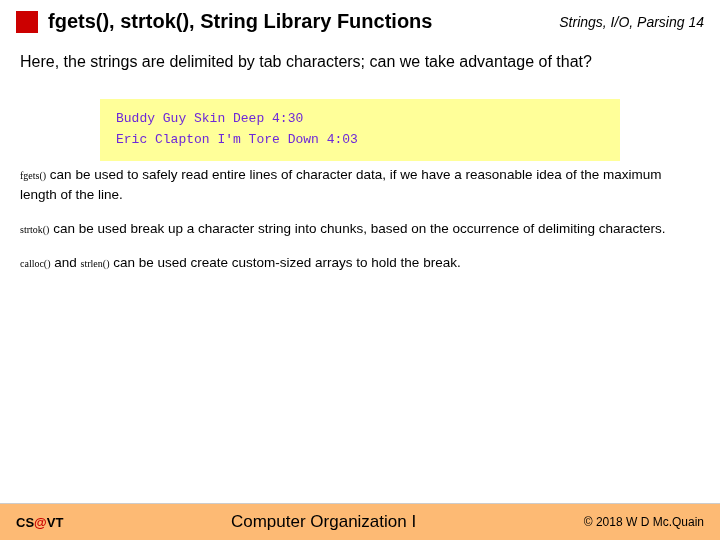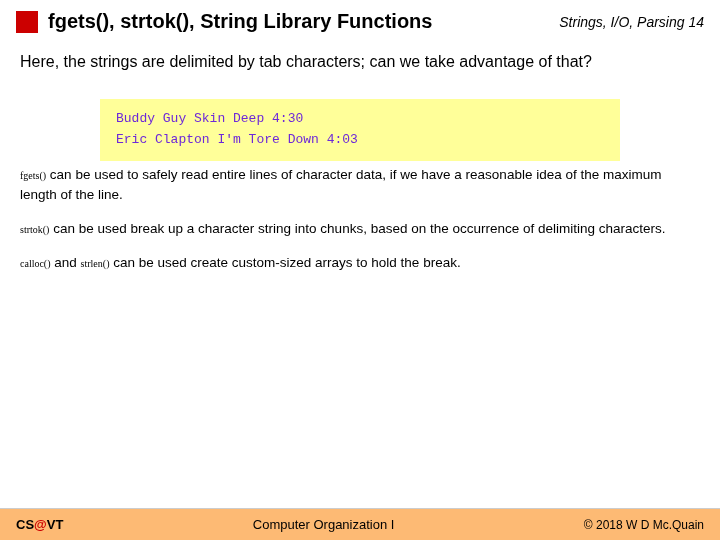--- a/index.html
+++ b/index.html
@@ -101,21 +101,21 @@
       background: #fdba74;
     }
 
     .footer-left {
       font-size: 13px;
       font-weight: bold;
       color: #000;
     }
 
     .footer-center {
-      font-size: 13px;
+      font-size: 17px;
       color: #000;
     }
 
     .footer-right {
       font-size: 12px;
       color: #000;
     }
 
     .footer-left span.cs {
       font-weight: bold;

